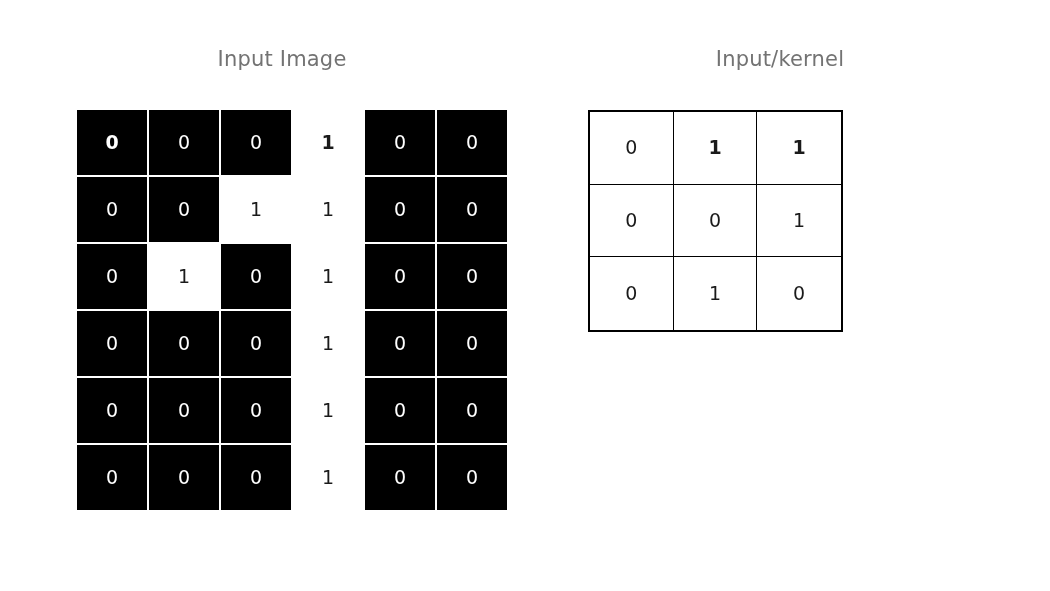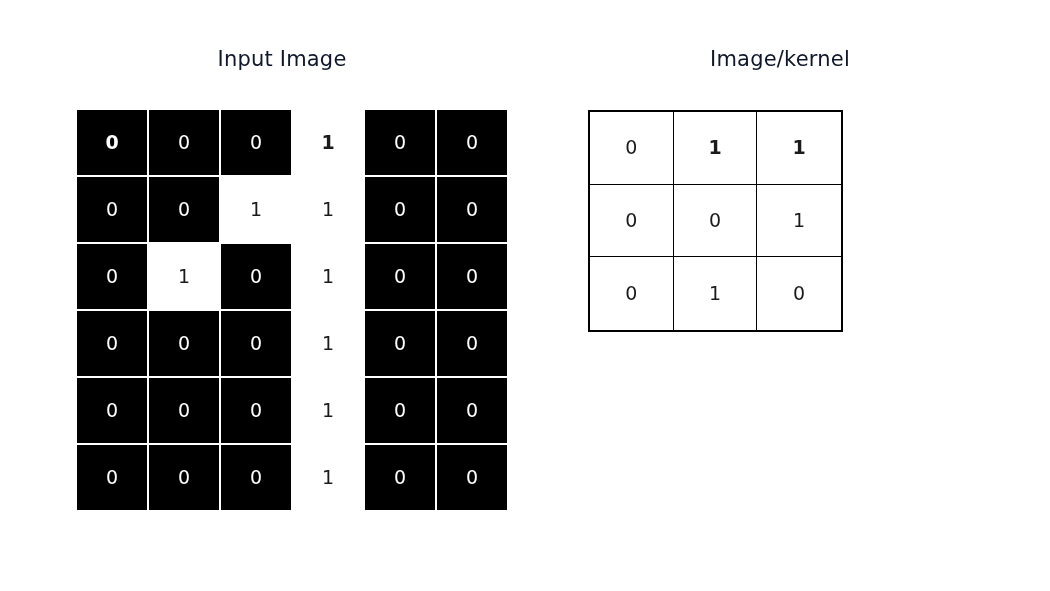--- a/index.html
+++ b/index.html
@@ -14,21 +14,21 @@
     overflow: hidden;
     font-family: "DejaVu Sans", sans-serif;
     color: #000000;
   }
 
   
   .title {
     position: absolute;
     font-size: 21px;
     font-weight: 400;
-    color: #0f172a;
+    color: #737373;
     white-space: nowrap;
     letter-spacing: 0.2px;
   }
   #title-input-image {
     left: 0;
     top: 47px;
     width: 564px;
     text-align: center;
   }
   #title-filter-kernel {
@@ -99,21 +99,21 @@
   }
   #filter-kernel-grid .kcell:nth-child(3n) { border-right: none; }
   #filter-kernel-grid .kcell:nth-child(n+7) { border-bottom: none; }
   #filter-kernel-grid .kcell.bold { font-weight: 700; }
 </style>
 </head>
 <body>
 
 <div class="title" id="title-input-image">Input Image</div>
 
-<div class="title" id="title-filter-kernel">Image/kernel</div>
+<div class="title" id="title-filter-kernel">Input/kernel</div>
 
 <div id="input-image-grid">
     <div class="cell v0 bold">0</div>
     <div class="cell v0">0</div>
     <div class="cell v0">0</div>
     <div class="cell v1 bold">1</div>
     <div class="cell v0">0</div>
     <div class="cell v0">0</div>
     <div class="cell v0">0</div>
     <div class="cell v0">0</div>

